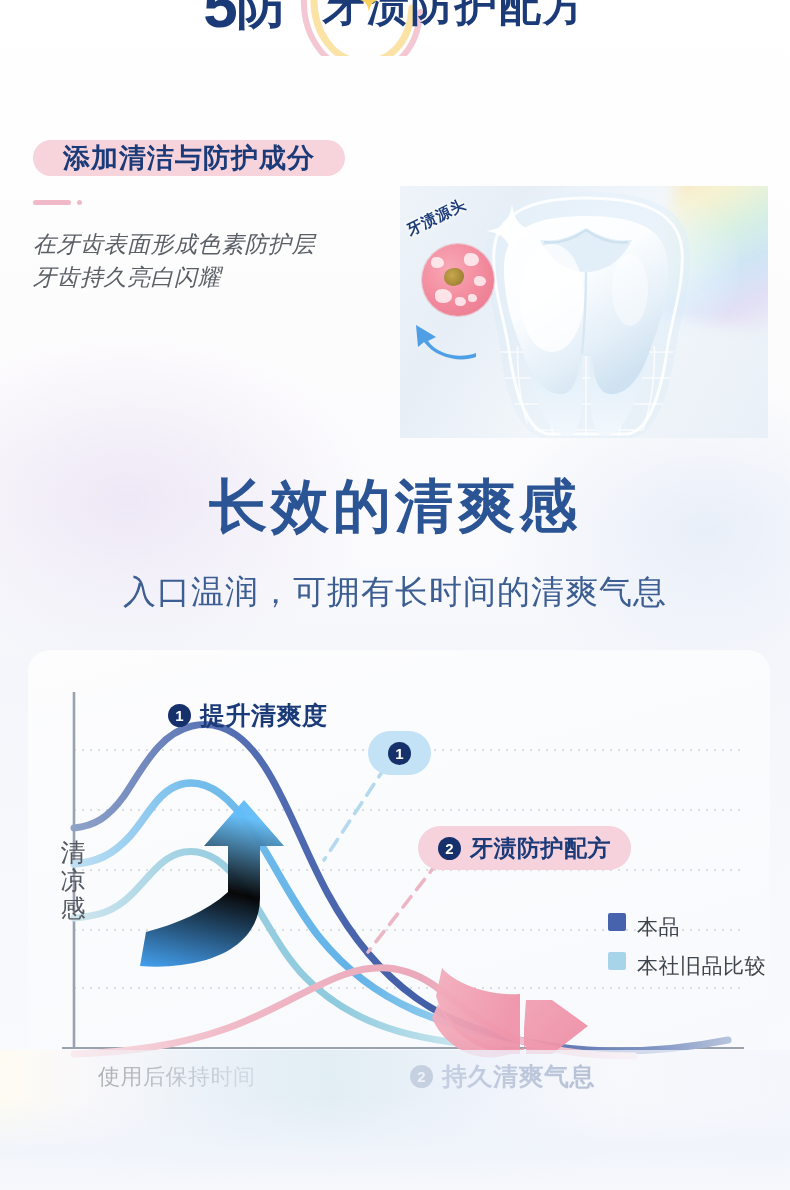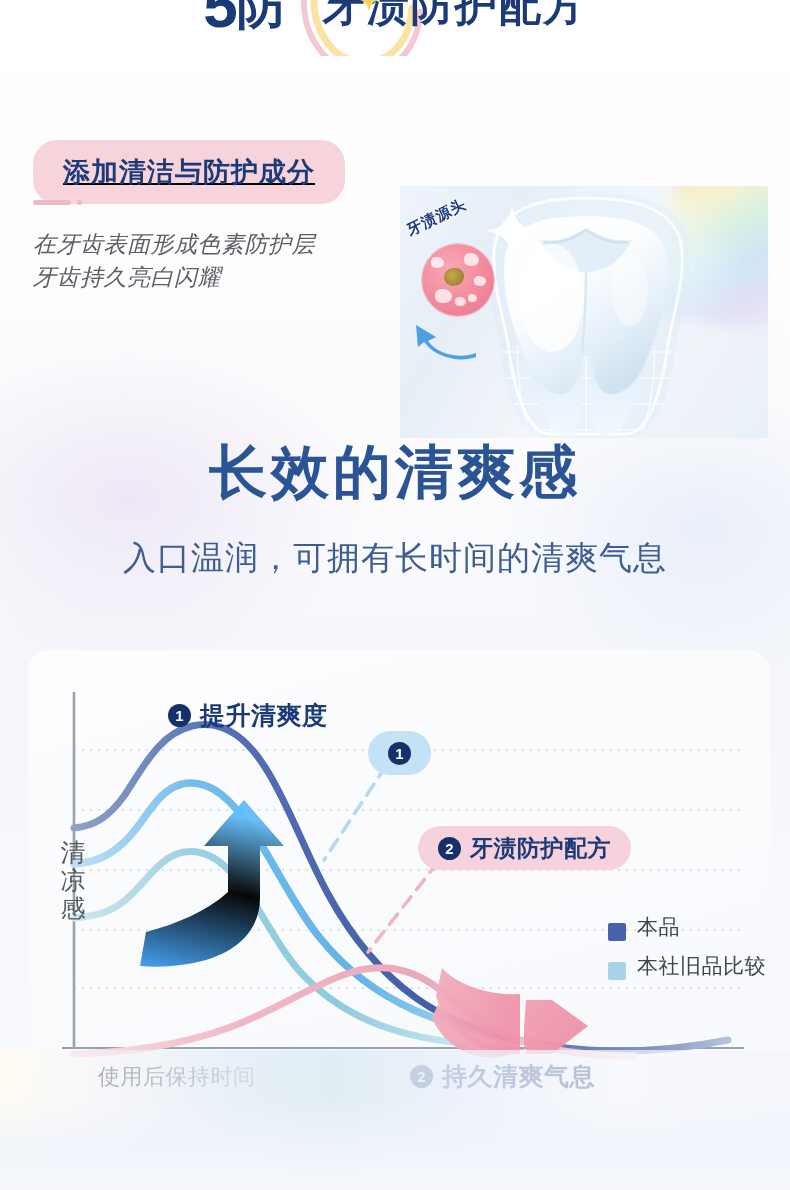--- a/index.html
+++ b/index.html
@@ -74,24 +74,24 @@
     font-size:42px; font-weight:bold; color:#1b3a78;
     letter-spacing:2px; line-height:1; margin-left:36px;
     position:relative; z-index:3;
   }
 
   
   #sec1 { position:absolute; left:0; top:96px; width:790px; height:260px; }
 
   .pink-pill {
     position:absolute; left:33px; top:44px;
-    height:64px; padding:0 30px;
+    height:36px; padding:0 30px;
     background:#f7d3dc;
     border-radius:24px;
-    display:flex; align-items:center;text-decoration:underline;
+    display:flex; align-items:center;
   }
   .pink-pill span {
     font-size:27px; font-weight:bold; color:#1b3a78; letter-spacing:1px;
   }
   .pill-underline {
     position:absolute; left:33px; top:104px;
     width:38px; height:5px; border-radius:3px; background:#f0b9c7;
   }
   .pill-dot {
     position:absolute; left:77px; top:104px;
@@ -148,21 +148,21 @@
     letter-spacing:1px;
     text-shadow:0 0 3px #fff,0 0 6px #fff,0 0 2px #fff;
     white-space:nowrap;
   }
   .stain-arrow { position:absolute; left:12px; top:133px; width:66px; height:42px; }
 
   
   #sec2 { position:absolute; left:0; top:440px; width:790px; text-align:center; }
   .h-big {
     font-size:58px; font-weight:bold; color:#2a5494;
-    letter-spacing:4px; line-height:1.1;
+    letter-spacing:4px; line-height:1.1;margin-top:34px;
   }
   .h-sub {
     margin-top:32px;
     font-size:33px; color:#3c5e92; letter-spacing:1px; font-weight:normal;
   }
 
   
   #chart-card {
     position:absolute; left:28px; top:650px;
     width:742px; height:452px;
@@ -203,21 +203,21 @@
   .inline-note .num {
     width:23px; height:23px; border-radius:50%;
     background:#15306b; color:#fff; font-size:15px; font-weight:bold;
     display:flex; align-items:center; justify-content:center; line-height:1;
   }
   .inline-note .txt { font-size:25px; font-weight:bold; color:#1b3a78; letter-spacing:.5px; }
   #note-top  { left:168px; top:699px; }
   #note-bot  { left:410px; top:1060px; }
 
   #legend { position:absolute; left:608px; top:913px; }
-  .leg-row { display:flex; align-items:flex-end; gap:11px; margin-bottom:11px; }
+  .leg-row { display:flex; align-items:flex-start; gap:11px; margin-bottom:11px; }
   .leg-sw { width:18px; height:18px; border-radius:2px; }
   .leg-tx { font-size:21px; color:#3f454c; letter-spacing:.5px; }
 </style>
 </head>
 <body>
 
 <div id="page">
 
   <div class="bg-wash wash-lav"></div>
   <div class="bg-wash wash-blue-r"></div>

